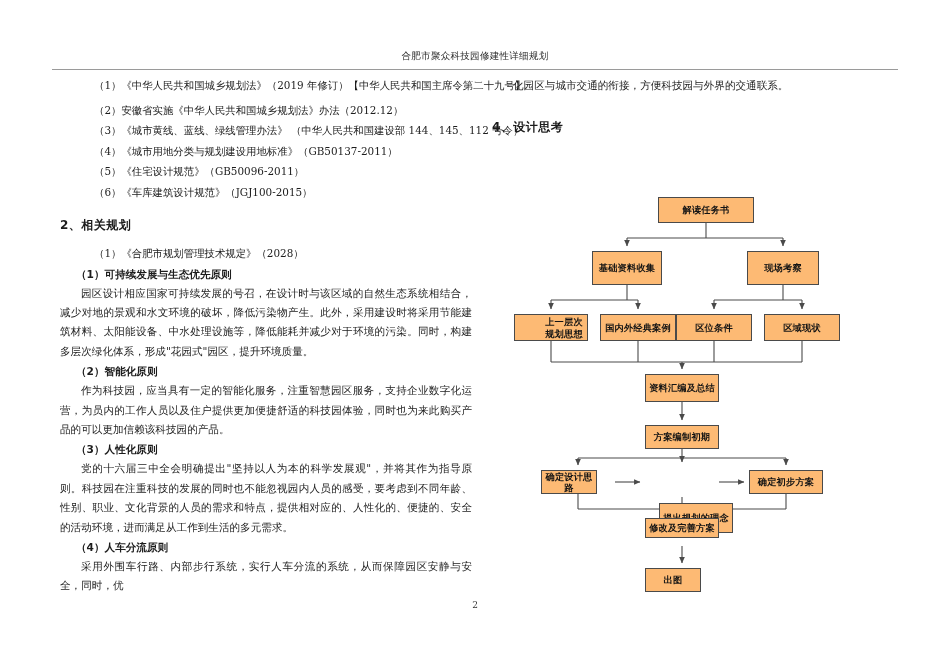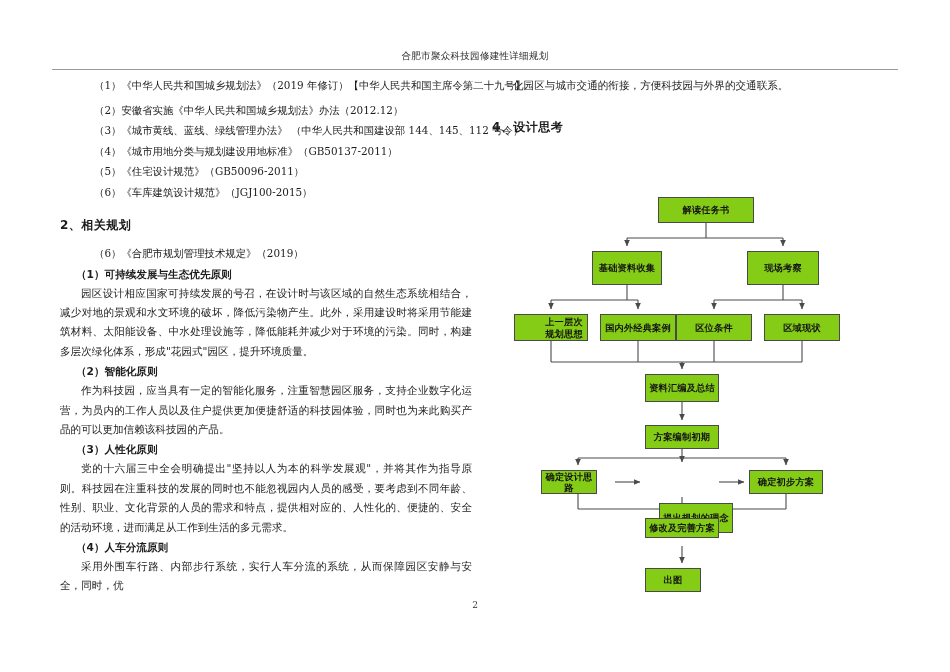--- a/index.html
+++ b/index.html
@@ -108,21 +108,21 @@
     top: 150px;
     width: 440px;
     height: 450px;
   }
   #flow svg { display: block; }
 
   .fbox {
     position: absolute;
     box-sizing: border-box;
     border: 1px solid #4a4a4a;
-    background: #84cc16;
+    background: #fdba74;
     display: flex;
     align-items: center;
     justify-content: center;
     text-align: center;
     font-family: "DejaVu Sans", "Liberation Sans", sans-serif;
     font-weight: bold;
     font-size: 9.2px;
     line-height: 11.5px;
     color: #141414;
     letter-spacing: .2px;
@@ -143,21 +143,21 @@
     <div class="list-line">（1）《中华人民共和国城乡规划法》（2019 年修订）【中华人民共和国主席令第二十九号】</div>
     <div style="height:4px"></div>
     <div class="list-line">（2）安徽省实施《中华人民共和国城乡规划法》办法（2012.12）</div>
     <div class="list-line">（3）《城市黄线、蓝线、绿线管理办法》 （中华人民共和国建设部 144、145、112 号令）</div>
     <div class="list-line">（4）《城市用地分类与规划建设用地标准》（GB50137-2011）</div>
     <div class="list-line">（5）《住宅设计规范》（GB50096-2011）</div>
     <div class="list-line">（6）《车库建筑设计规范》（JGJ100-2015）</div>
 
     <h2 class="sec first">2、相关规划</h2>
 
-    <div class="list-line">（6）《合肥市规划管理技术规定》（2019）</div>
+    <div class="list-line">（1）《合肥市规划管理技术规定》（2028）</div>
 
 
     <h3 class="sub">（1）可持续发展与生态优先原则</h3>
     <p class="body">园区设计相应国家可持续发展的号召，在设计时与该区域的自然生态系统相结合，减少对地的景观和水文环境的破坏，降低污染物产生。此外，采用建设时将采用节能建筑材料、太阳能设备、中水处理设施等，降低能耗并减少对于环境的污染。同时，构建多层次绿化体系，形成"花园式"园区，提升环境质量。</p>
 
     <h3 class="sub">（2）智能化原则</h3>
     <p class="body">作为科技园，应当具有一定的智能化服务，注重智慧园区服务，支持企业数字化运营，为员内的工作人员以及住户提供更加便捷舒适的科技园体验，同时也为来此购买产品的可以更加信赖该科技园的产品。</p>
 
     <h3 class="sub">（3）人性化原则</h3>
     <p class="body">党的十六届三中全会明确提出"坚持以人为本的科学发展观"，并将其作为指导原则。科技园在注重科技的发展的同时也不能忽视园内人员的感受，要考虑到不同年龄、性别、职业、文化背景的人员的需求和特点，提供相对应的、人性化的、便捷的、安全的活动环境，进而满足从工作到生活的多元需求。</p>

